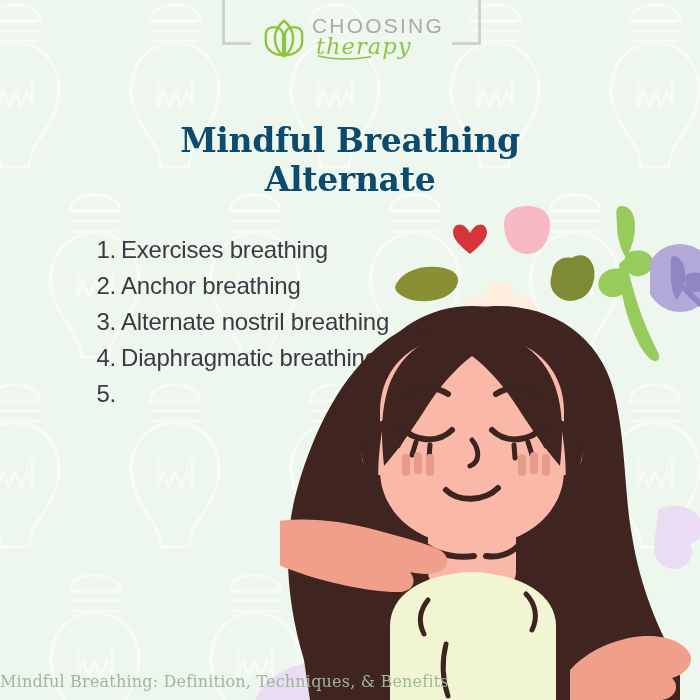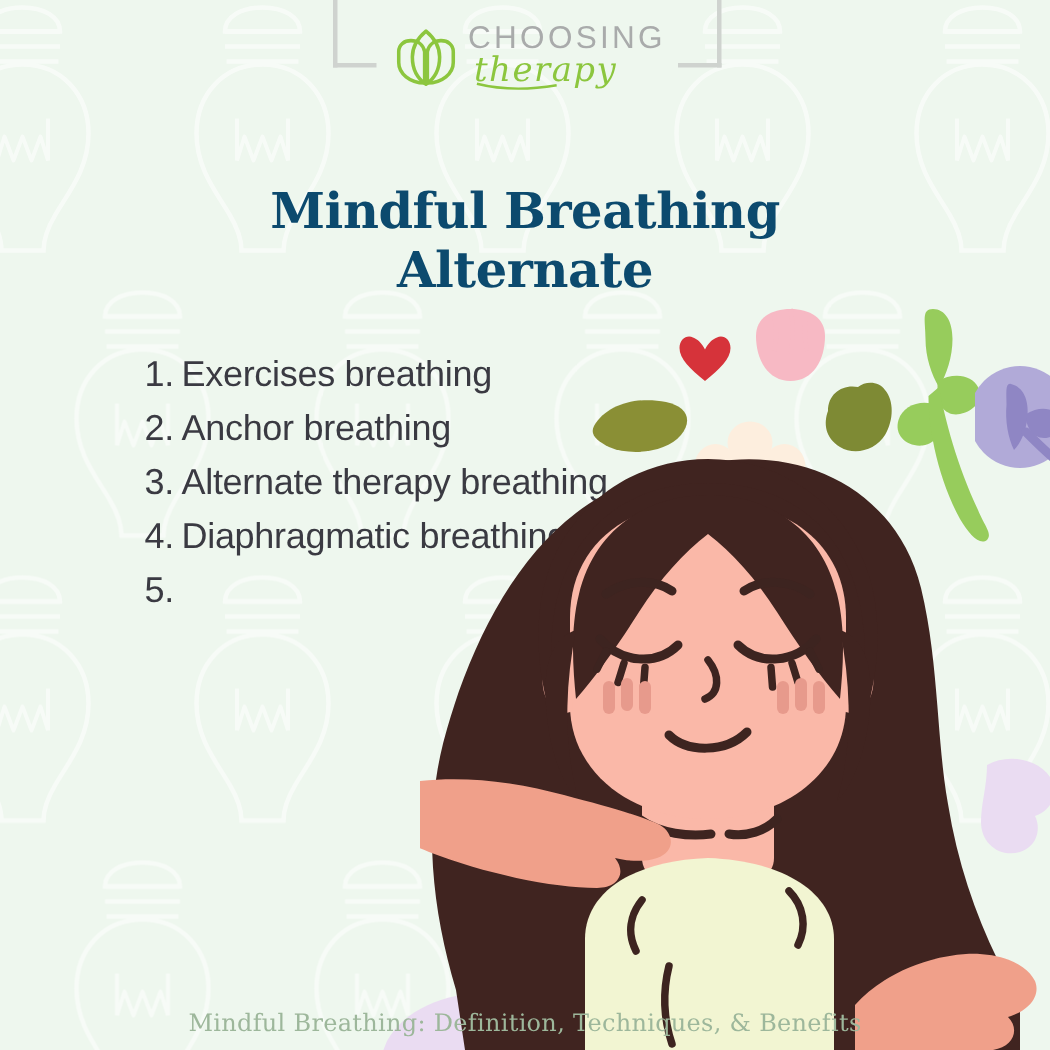--- a/index.html
+++ b/index.html
@@ -141,21 +141,20 @@
     height: 400px;
   }
 
   
   .footer {
     position: absolute;
     z-index: 9;
     left: 0;
     right: 0;
     bottom: 9px;
-    text-align: center;
     color: #9db79b;
     font-family: "DejaVu Serif", "Liberation Serif", serif;
     font-size: 16px;
     letter-spacing: 0.2px;
   }
 </style>
 </head>
 <body>
 
 <div id="poster">
@@ -235,21 +234,21 @@
     <div class="list-item">
       <span class="list-num">1.</span>
       <span class="list-text">Exercises breathing</span>
     </div>
     <div class="list-item">
       <span class="list-num">2.</span>
       <span class="list-text">Anchor breathing</span>
     </div>
     <div class="list-item">
       <span class="list-num">3.</span>
-      <span class="list-text">Alternate therapy breathing</span>
+      <span class="list-text">Alternate nostril breathing</span>
     </div>
     <div class="list-item">
       <span class="list-num">4.</span>
       <span class="list-text">Diaphragmatic breathing</span>
     </div>
     <div class="list-item">
       <span class="list-num">5.</span>
     </div>
   </div>
 

